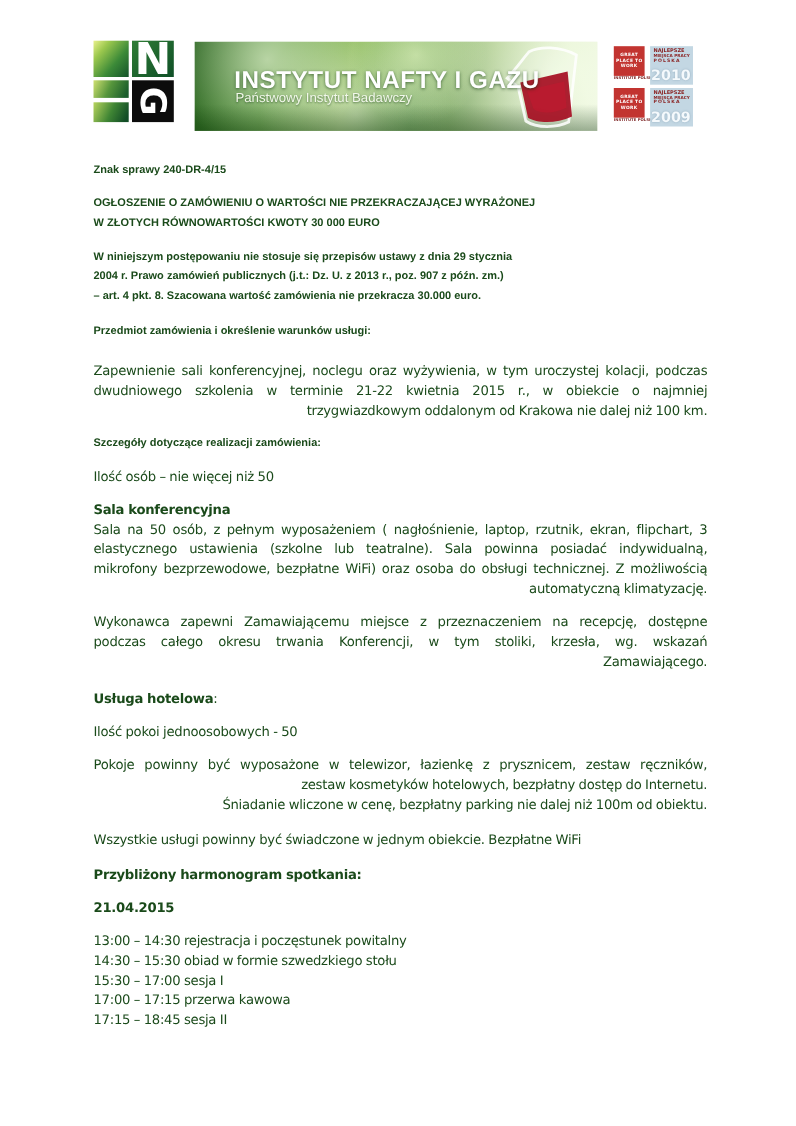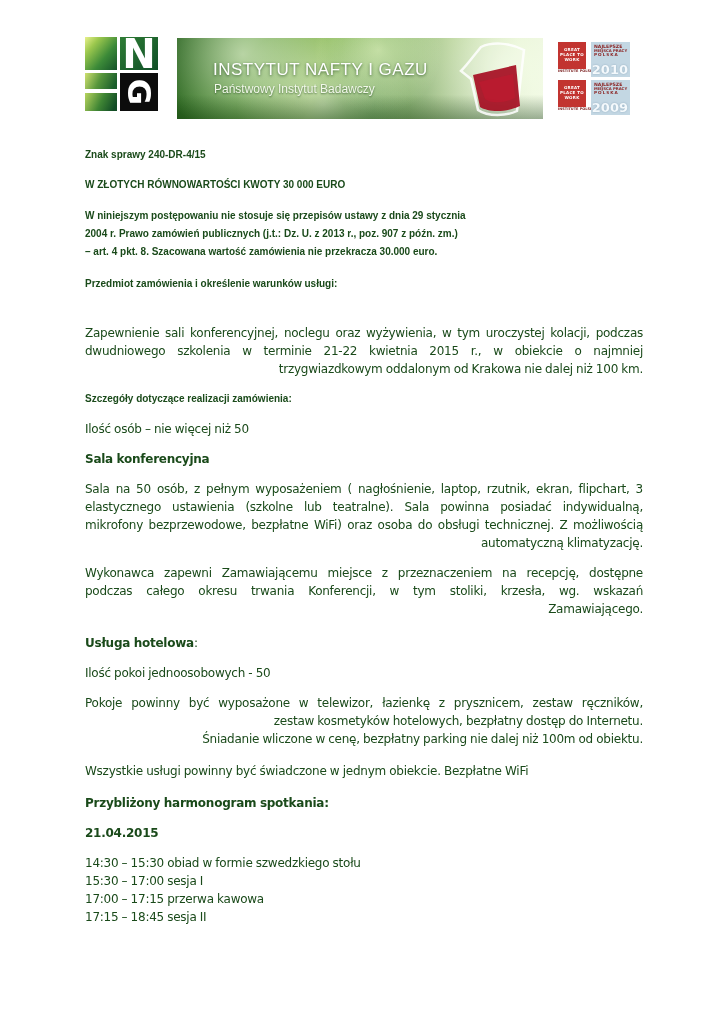--- a/index.html
+++ b/index.html
@@ -38,22 +38,22 @@
     background:
       linear-gradient(to top, rgba(10,50,10,.38), transparent 30%),
       radial-gradient(circle at 18% 20%, rgba(250,255,235,.6), transparent 28%),
       radial-gradient(circle at 55% 15%, rgba(235,250,200,.65), transparent 30%),
       radial-gradient(circle at 40% 82%, rgba(255,255,255,.5), transparent 38%),
       radial-gradient(circle at 90% 40%, rgba(247,255,235,.85), transparent 50%),
       radial-gradient(circle at 68% 72%, rgba(20,80,20,.4), transparent 42%),
       linear-gradient(100deg,#27631d 0%,#55943a 18%,#88b854 38%,#5d9c3c 55%,#9fc46b 72%,#d8e8c0 90%,#eaf2dd 100%);
   }
   .banner .btitle {
-    position:absolute; left:36px; top:22px; color:#ffffff; font-weight:normal;
-    font-family:"Liberation Sans", sans-serif; font-size:17px; letter-spacing:.5px;
+    position:absolute; left:36px; top:22px; color:#ffffff; font-weight:bold;
+    font-family:"Liberation Sans", sans-serif; font-size:22px; letter-spacing:.5px;
     text-shadow:0 1px 3px rgba(10,50,10,.65); white-space:nowrap;
   }
   .banner .bsub {
     position:absolute; left:37px; top:44px; color:#f2f8ea;
     font-family:"Liberation Sans", sans-serif; font-size:12px;
     text-shadow:0 1px 2px rgba(10,50,10,.6); white-space:nowrap;
   }
   .banner svg { position:absolute; right:2px; top:0; }
 
   .badges { position:absolute; left:558px; top:42px; width:72px; }
@@ -87,22 +87,22 @@
     color:#1a4a1a;
   }
   .harial {
     font-family:"Liberation Sans", sans-serif; font-weight:bold; font-size:10px;
     letter-spacing:0; word-spacing:0; white-space:nowrap;
   }
   .htah { font-weight:bold; }
   .line { white-space:nowrap; }
   .jline { text-align:justify; text-align-last:justify; }
   .jlast { text-align:right; }
-  .m0{margin-bottom:12px}.m12{margin-bottom:12px}.m13{margin-bottom:13px}
-  .m14{margin-bottom:14px}.m16{margin-bottom:16px}.m17{margin-bottom:31px}
+  .m0{margin-bottom:0}.m12{margin-bottom:12px}.m13{margin-bottom:13px}
+  .m14{margin-bottom:14px}.m16{margin-bottom:16px}.m17{margin-bottom:17px}
 </style>
 </head>
 <body>
 
 <div class="page">
 
   <div class="hdr">
 
     <div class="logo">
       <div class="tl"></div>
@@ -163,20 +163,21 @@
       </div>
 
     </div>
   </div>
 
   <div class="content">
 
     <div class="harial m12">Znak sprawy 240-DR-4/15</div>
 
     <div class="m13">
+      <div class="harial">OGŁOSZENIE O ZAMÓWIENIU O WARTOŚCI NIE PRZEKRACZAJĄCEJ WYRAŻONEJ</div>
       <div class="harial">W ZŁOTYCH RÓWNOWARTOŚCI KWOTY 30 000 EURO</div>
     </div>
 
     <div class="m14">
       <div class="harial">W niniejszym postępowaniu nie stosuje się przepisów ustawy z dnia 29 stycznia</div>
       <div class="harial">2004 r. Prawo zamówień publicznych (j.t.: Dz. U. z 2013 r., poz. 907 z późn. zm.)</div>
       <div class="harial">– art. 4 pkt. 8. Szacowana wartość zamówienia nie przekracza 30.000 euro.</div>
     </div>
 
     <div class="harial m17">Przedmiot zamówienia i określenie warunków usługi:</div>
@@ -216,20 +217,21 @@
       <div class="jlast">Śniadanie wliczone w cenę, bezpłatny parking nie dalej niż 100m od obiektu.</div>
     </div>
 
     <div class="line m14">Wszystkie usługi powinny być świadczone w jednym obiekcie. Bezpłatne WiFi</div>
 
     <div class="htah line m12">Przybliżony harmonogram spotkania:</div>
 
     <div class="htah line m12">21.04.2015</div>
 
     <div>
+      <div class="line">13:00 – 14:30 rejestracja i poczęstunek powitalny</div>
       <div class="line">14:30 – 15:30 obiad w formie szwedzkiego stołu</div>
       <div class="line">15:30 – 17:00 sesja I</div>
       <div class="line">17:00 – 17:15 przerwa kawowa</div>
       <div class="line">17:15 – 18:45 sesja II</div>
     </div>
 
   </div>
 </div>
 
 </body></html>

